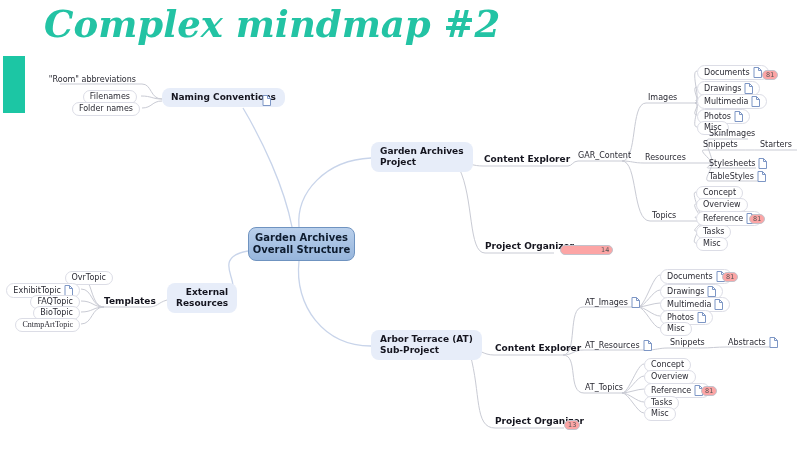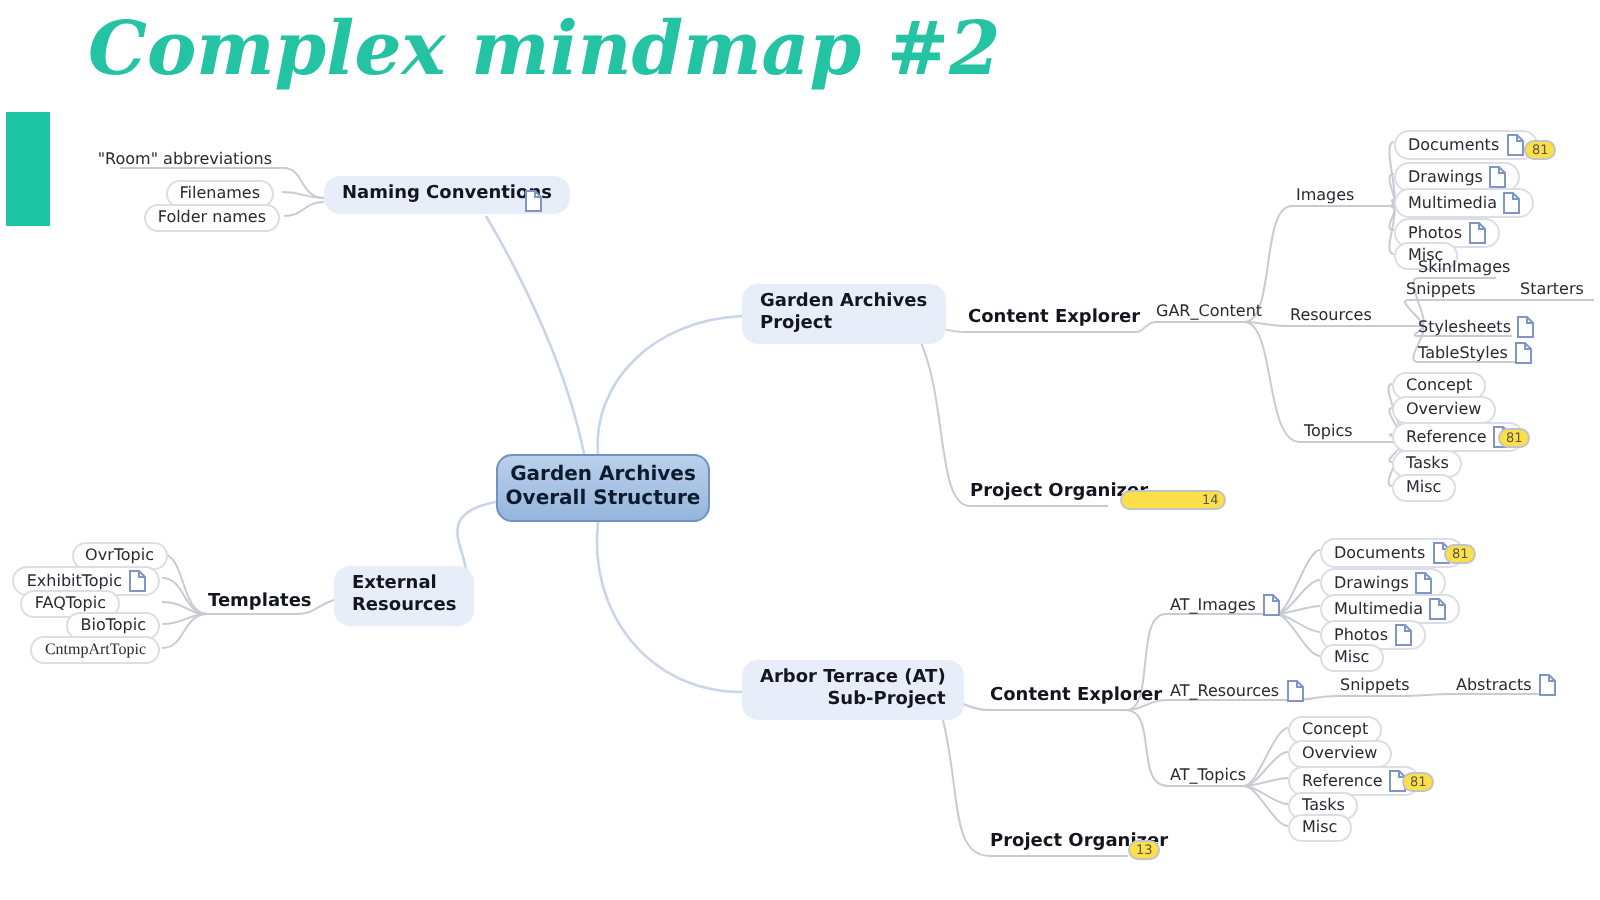--- a/index.html
+++ b/index.html
@@ -29,21 +29,21 @@
   }
   .central{
     position:absolute;left:248px;top:227px;width:107px;box-sizing:border-box;
     background:linear-gradient(180deg,#bad0ec,#96b5dc);
     border:1px solid #6f93c0;border-radius:8px;
     font-weight:bold;font-size:10px;line-height:12px;color:#0d1b2e;
     text-align:center;padding:4px 2px;
   }
   .badge{
     position:absolute;font-size:6.5px;line-height:8px;color:#555;
-    background:#fde047;border:1px solid #c2c2cb;border-radius:6px;padding:0 3px;white-space:nowrap;
+    background:#fca5a5;border:1px solid #c2c2cb;border-radius:6px;padding:0 3px;white-space:nowrap;
   }
   .icon{display:inline-flex;flex:none;}
   .icon-abs{position:absolute;display:inline-flex;}
 </style>
 </head>
 <body>
 
 <div class="accent-bar"></div>
 <div class="page-title">Complex mindmap #2</div>
 
@@ -126,40 +126,40 @@
 <div class="fork ra" style="left:60px;top:75px;width:76px;">
   <span>"Room" abbreviations</span>
 </div>
 <div class="bubble" style="right:663px;top:90px;">
   <span>Filenames</span>
 </div>
 <div class="bubble" style="right:660px;top:102px;">
   <span>Folder names</span>
 </div>
 
-<div class="bigbubble" style="left:167px;top:283px;">
+<div class="bigbubble" style="left:167px;top:283px;text-align:right;">
   <span><span>External</span><br>
   <span>Resources</span></span>
 </div>
 <div class="fork b" style="left:104px;top:296px;">
   <span>Templates</span>
 </div>
-<div class="bubble" style="right:716px;top:271px;">
+<div class="bubble" style="right:687px;top:271px;">
   <span>OvrTopic</span>
 </div>
 <div class="bubble" style="right:720px;top:283px;">
   <span>ExhibitTopic</span>
   <span class="icon">
       <svg width="9" height="11" viewBox="0 0 9 11">
         <path d="M1 .5 H5.5 L8.5 3.5 V10.5 H1 Z" fill="#fff" stroke="#7d96c5"></path>
         <path d="M5.5 .5 V3.5 H8.5" fill="none" stroke="#7d96c5"></path>
       </svg>
     </span>
 </div>
-<div class="bubble" style="right:740px;top:295px;">
+<div class="bubble" style="right:720px;top:295px;">
   <span>FAQTopic</span>
 </div>
 <div class="bubble" style="right:720px;top:306px;margin-left:46px;">
   <span>BioTopic</span>
 </div>
 <div class="bubble" style="right:720px;top:318px;font-family:Liberation Serif, serif;">
   <span>CntmpArtTopic</span>
 </div>
 
 <div class="bigbubble" style="left:371px;top:142px;">
@@ -271,21 +271,21 @@
 <div class="bubble" style="left:696px;top:237px;">
   <span>Misc</span>
 </div>
 <div class="badge" style="left:749px;top:214px;">81</div>
 
 <div class="fork b" style="left:485px;top:241px;">
   <span>Project Organizer</span>
 </div>
 <div class="badge" style="left:560px;top:245px;padding-left:40px;">14</div>
 
-<div class="bigbubble" style="left:371px;top:330px;text-align:right;">
+<div class="bigbubble" style="left:371px;top:330px;">
   <span><span>Arbor Terrace (AT)</span><br>
   <span>Sub-Project</span></span>
 </div>
 <div class="fork b" style="left:495px;top:343px;">
   <span>Content Explorer</span>
 </div>
 
 <div class="fork" style="left:585px;top:297px;">
   <span>AT_Images</span>
   <span class="icon">

